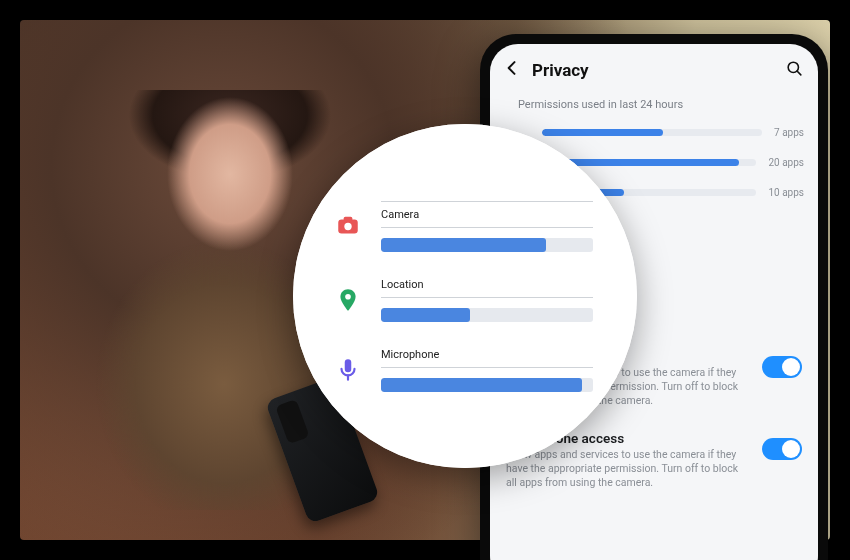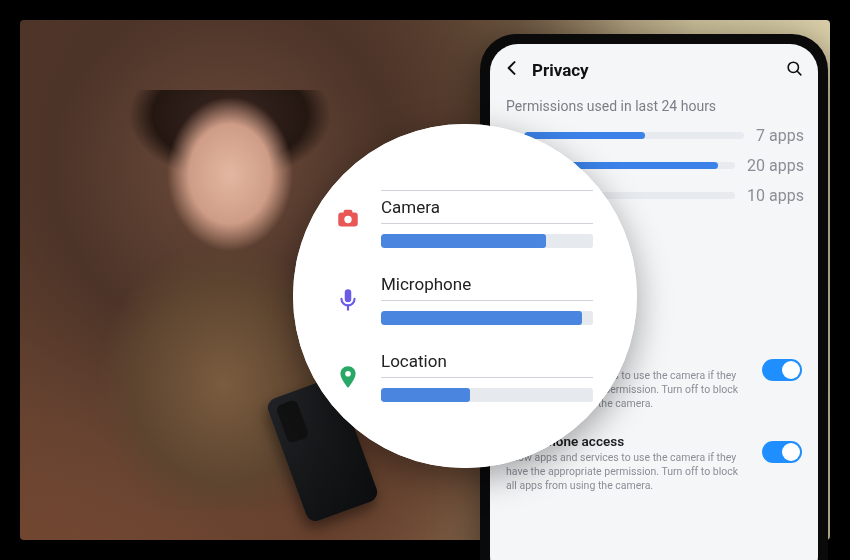--- a/index.html
+++ b/index.html
@@ -78,36 +78,36 @@
     align-items: center;
     padding: 14px 14px 8px 12px;
     gap: 10px;
   }
   .app-bar .back svg { width: 20px; height: 20px; }
   .app-bar .title { font-weight: 700; font-size: 17px; }
   .app-bar .spacer { flex: 1; }
   .app-bar .search svg { width: 19px; height: 19px; }
 
   .section-caption {
-    font-size: 14px;
+    font-size: 11px;
     color: #7a7f87;
-    padding: 8px 16px 4px;
+    padding: 8px 28px 4px;
   }
 
   .perm-list {
     padding: 2px 14px 6px;
   }
   .perm-row {
     display: flex;
     justify-content: flex-end;
     align-items: center;
     height: 30px;
   }
   .perm-count {
-    font-size: 16px;
+    font-size: 10px;
     color: #8a8f96;
     text-align: center;
   }
   .perm-bar-cell {
     flex: 1;
     height: 7px;
     background: #e7eaef;
     border-radius: 4px;
     margin-right: 12px;
     position: relative;
@@ -182,21 +182,21 @@
   }
   .mag-icon {
     width: 30px;
     display: flex;
     align-items: center;
     justify-content: center;
   }
   .mag-icon svg { width: 26px; height: 26px; }
   .mag-body { flex: 1; }
   .mag-label {
-    font-size: 17px;
+    font-size: 11px;
     color: #222;
     margin-bottom: 10px;
     border-bottom: 1px solid #cfd3d8;
     padding-bottom: 6px;
   }
   .mag-row:first-child .mag-label { border-top: 1px solid #cfd3d8; padding-top: 6px; }
   .mag-track {
     height: 14px;
     background: #e6e9ee;
     border-radius: 3px;
@@ -306,41 +306,41 @@
       <div class="mag-label">Camera</div>
       <div class="mag-track">
           <div class="mag-fill cam-fill" style="width:78%"></div>
         </div>
     </div>
   </div>
 
   <div class="mag-row">
     <span class="mag-icon">
       <svg viewBox="0 0 24 24">
+          <path class="icon-loc" d="M12 2c-4 0-7 3-7 7 0 5 7 13 7 13s7-8 7-13c0-4-3-7-7-7z"></path>
+          <circle cx="12" cy="9" r="2.6" fill="#fff"></circle>
+        </svg>
+    </span>
+    <div class="mag-body">
+      <div class="mag-label">Location</div>
+      <div class="mag-track">
+          <div class="mag-fill loc-fill" style="width:42%"></div>
+        </div>
+    </div>
+  </div>
+
+  <div class="mag-row">
+    <span class="mag-icon">
+      <svg viewBox="0 0 24 24">
           <rect class="icon-mic" x="9" y="2" width="6" height="12" rx="3"></rect>
           <path d="M6 11a6 6 0 0 0 12 0" stroke="#6a5ce8" stroke-width="2" fill="none" stroke-linecap="round"></path>
           <line x1="12" y1="17" x2="12" y2="21" stroke="#6a5ce8" stroke-width="2" stroke-linecap="round"></line>
         </svg>
     </span>
     <div class="mag-body">
       <div class="mag-label">Microphone</div>
       <div class="mag-track">
           <div class="mag-fill mic-fill" style="width:95%"></div>
         </div>
     </div>
   </div>
 
-  <div class="mag-row">
-    <span class="mag-icon">
-      <svg viewBox="0 0 24 24">
-          <path class="icon-loc" d="M12 2c-4 0-7 3-7 7 0 5 7 13 7 13s7-8 7-13c0-4-3-7-7-7z"></path>
-          <circle cx="12" cy="9" r="2.6" fill="#fff"></circle>
-        </svg>
-    </span>
-    <div class="mag-body">
-      <div class="mag-label">Location</div>
-      <div class="mag-track">
-          <div class="mag-fill loc-fill" style="width:42%"></div>
-        </div>
-    </div>
-  </div>
-
 </div>
 
 </body></html>

